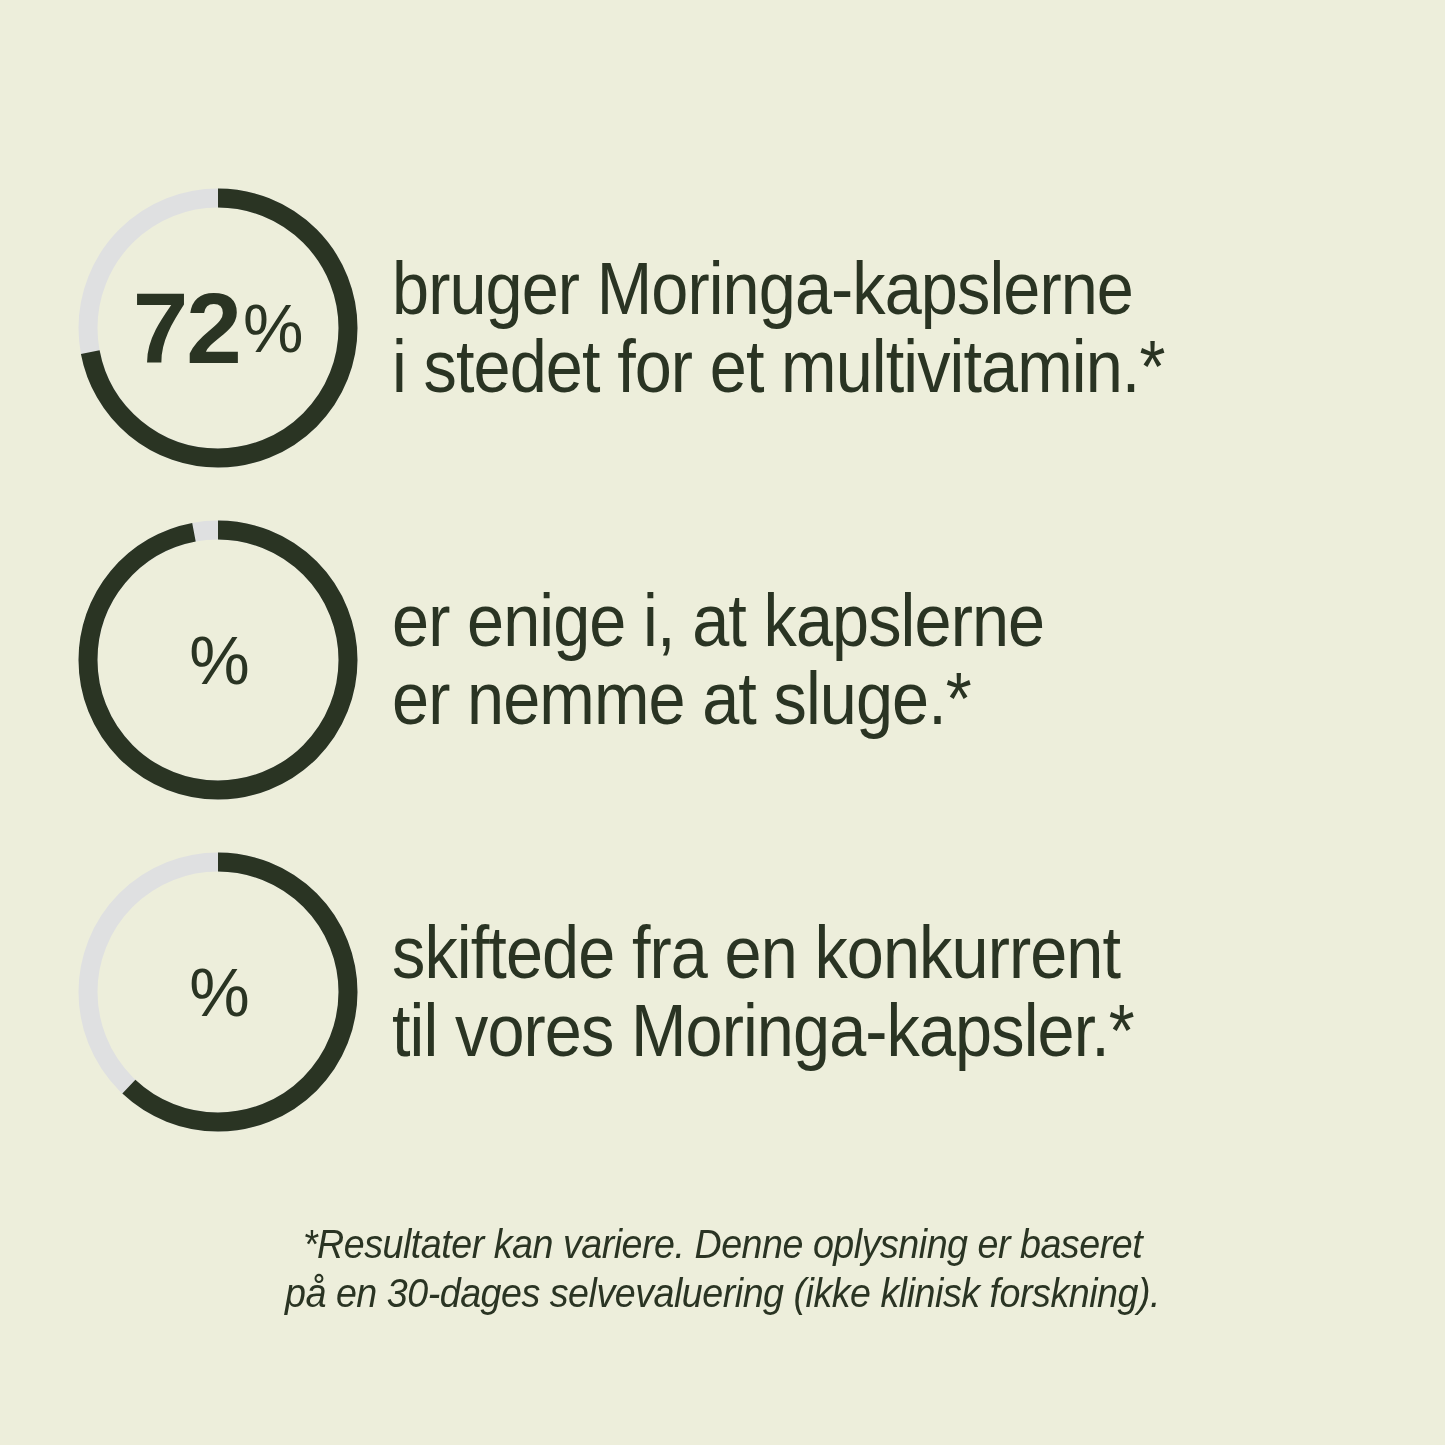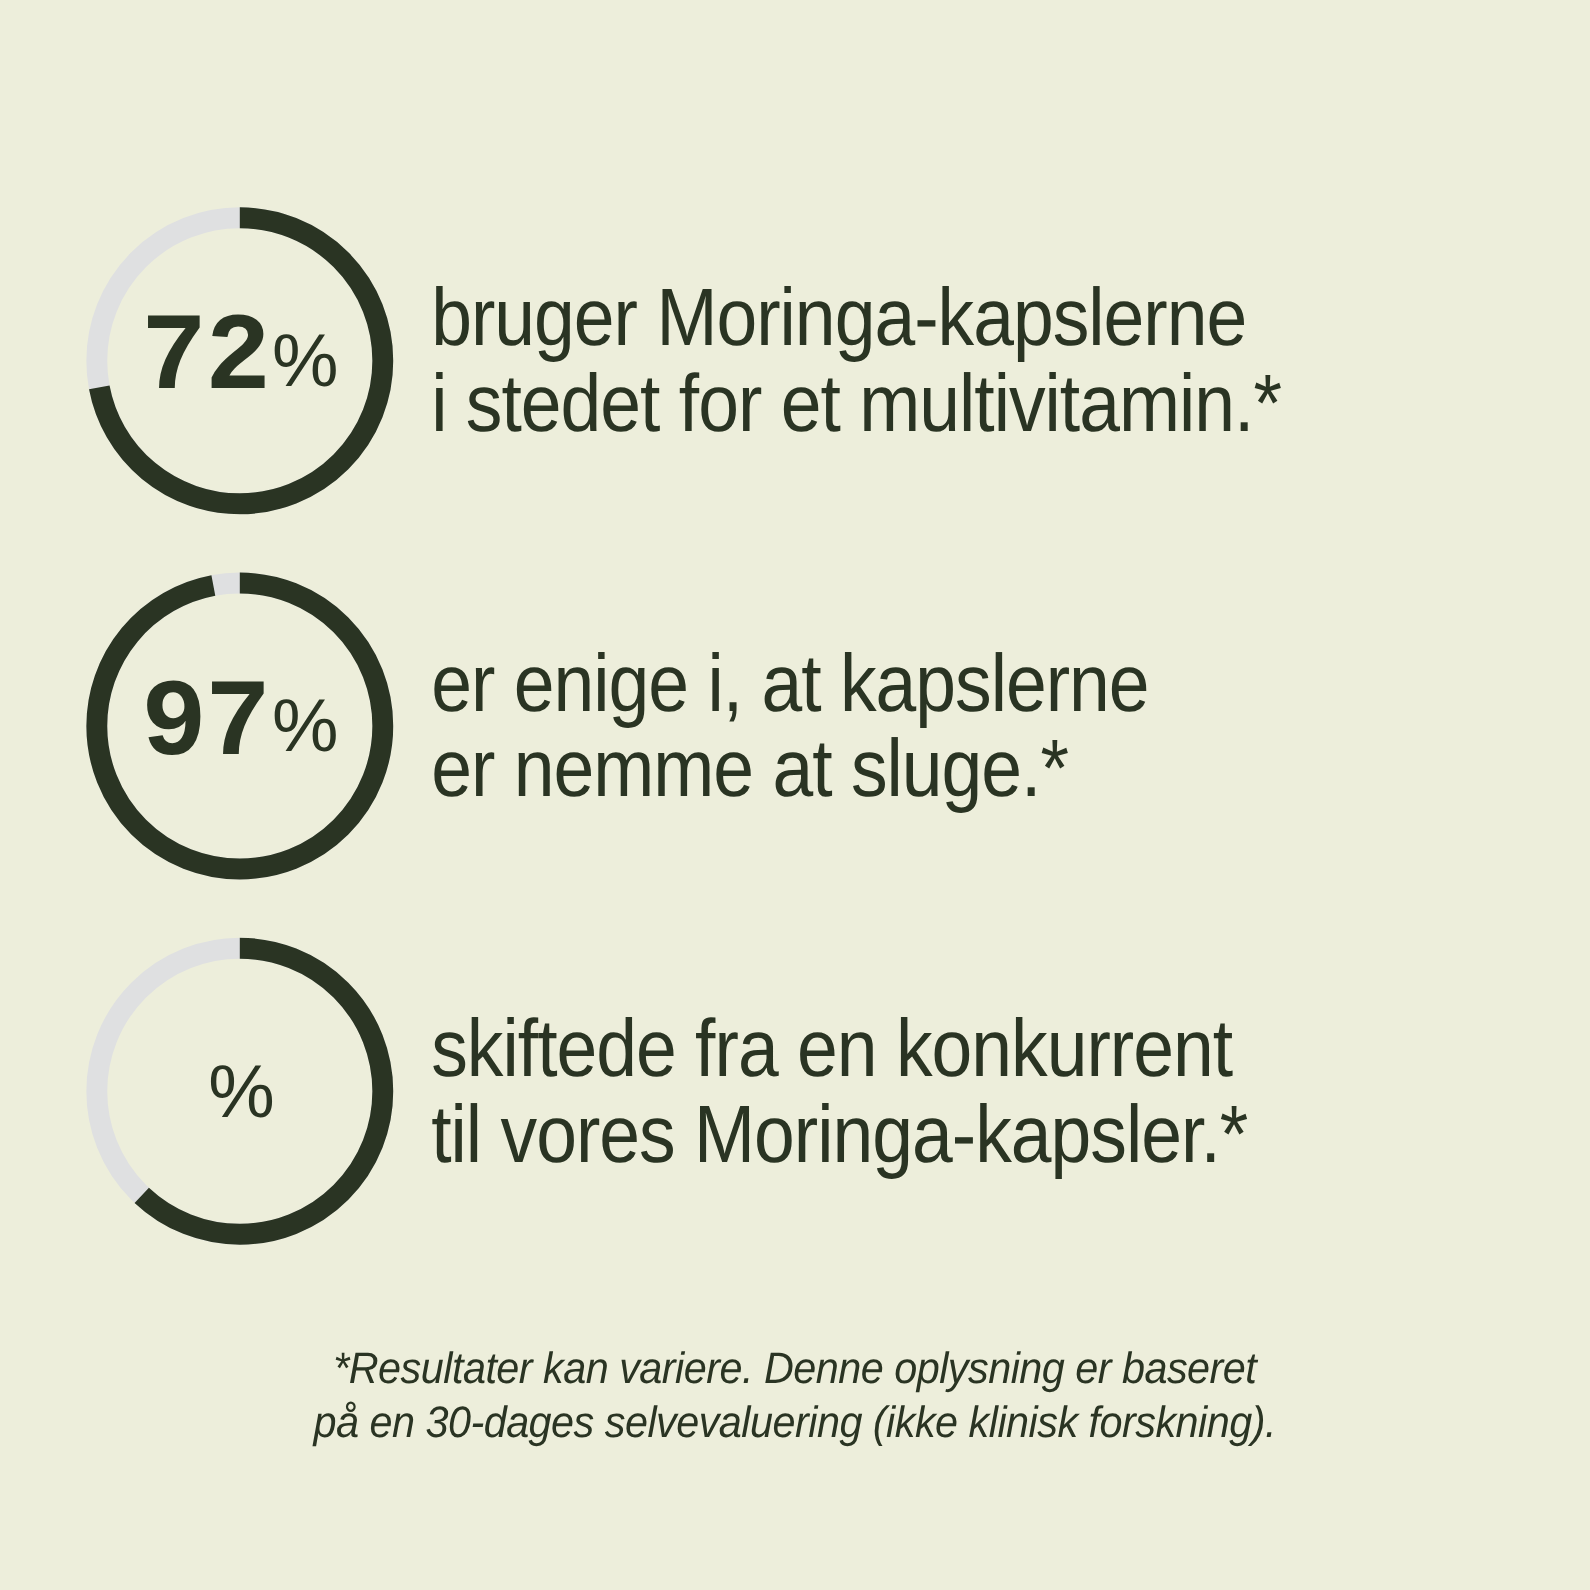--- a/index.html
+++ b/index.html
@@ -46,21 +46,20 @@
     display: flex;
     align-items: center;
     justify-content: center;
     white-space: nowrap;
   }
   .ring-label .num {
     font-size: 100px;
     font-weight: 700;
     letter-spacing: -2px;
     line-height: 1;
-    font-family: Liberation Mono, monospace;
   }
   .ring-label .pct {
     font-size: 68px;
     font-weight: 400;
     line-height: 1;
     margin-left: 3px;
   }
   .desc {
     margin-left: 34px;
     font-size: 74px;
@@ -108,21 +107,20 @@
     </div>
   </div>
 
   <div class="stat-row" style="top:520px">
     <div class="ring-wrap">
       <svg class="ring" viewBox="0 0 280 280">
         <circle class="track" cx="140" cy="140" r="130"></circle>
         <circle class="arc" cx="140" cy="140" r="130" stroke-dasharray="792.3096672353458 816.8140899333462"></circle>
       </svg>
       <div class="ring-label">
-        <span class="num">97</span>
           <span class="pct">%</span>
       </div>
     </div>
     <div class="desc">
       <div>er enige i, at kapslerne</div>
       <div>er nemme at sluge.*</div>
     </div>
   </div>
 
   <div class="stat-row" style="top:852px">

